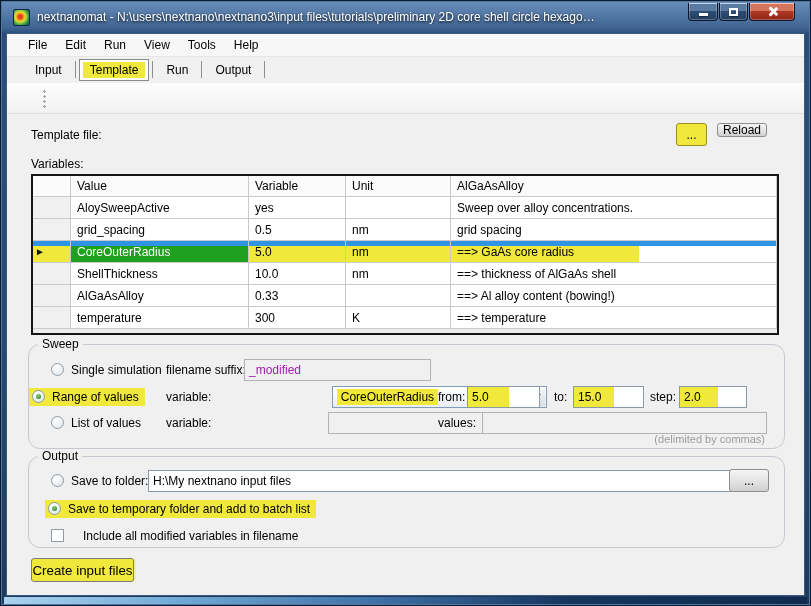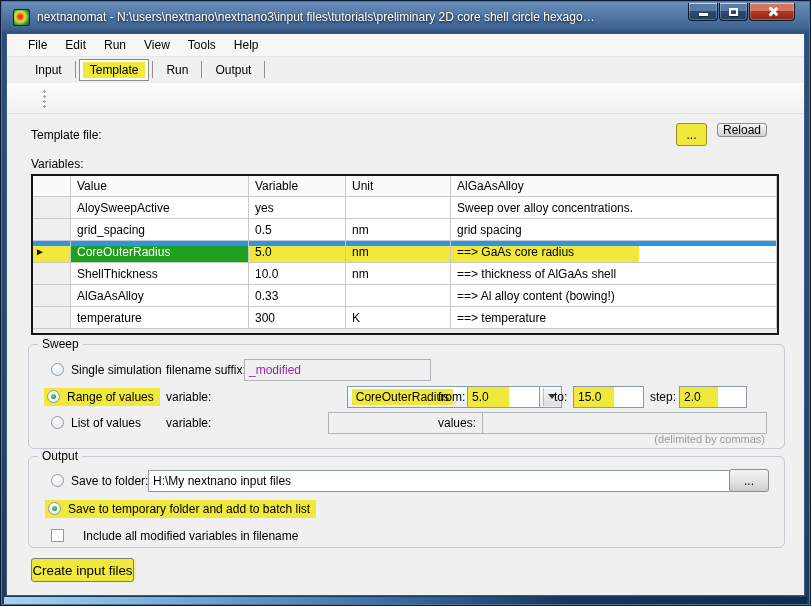--- a/index.html
+++ b/index.html
@@ -80,21 +80,21 @@
   .hdrcell { background:#fbfbfb; }
   .filler { grid-column:1 / -1; background:#ececec; }
   .row-marker { font-size:10px; color:#111; }
   .rowhdr-sel { background:linear-gradient(180deg,var(--selblue) 0 5px,var(--hl) 5px); }
   .cell-var-sel { background:linear-gradient(180deg,var(--selblue) 0 5px,var(--selgreen) 5px); color:#fff; }
   .cell-yel-sel { background:linear-gradient(180deg,var(--selblue) 0 5px,var(--hl) 5px); }
   .cell-desc-sel { background:linear-gradient(180deg,var(--selblue) 0 5px,transparent 5px),
                    linear-gradient(90deg,var(--hl) 0 58%,#fff 58%); }
 
   
-  .groupbox { position:absolute; border:1px solid #c3cad1; border-radius:6px; }
+  .groupbox { position:absolute; border:1px solid #c3cad1; border-radius:12px; }
   .legend { position:absolute; top:-8px; left:9px; background:#f0f0f0; padding:0 4px; }
   .g-row { position:absolute; left:0; right:12px; height:23px; display:flex; align-items:center; }
   .abs { position:absolute; }
 
   .radio { width:13px; height:13px; border-radius:50%; border:1px solid #8f9aa5; position:relative; flex:none;
     background:radial-gradient(circle at 35% 30%,#ffffff,#dde4e9); }
   .radio.checked::after { content:""; position:absolute; left:3px; top:3px; width:5px; height:5px; border-radius:50%;
     background:radial-gradient(circle at 40% 35%,#7ed07e,#1f7a22); }
   .checkbox { width:13px; height:13px; border:1px solid #8f9aa5; background:#fff; flex:none; }
   .hl-wrap { background:var(--hl); display:flex; align-items:center; padding:2px 6px 2px 3px; }
@@ -221,21 +221,21 @@
     <span class="legend">Sweep</span>
 
     <div class="g-row" style="top:13px;">
       <span class="radio" style="margin-left:22px;"></span>
       <span class="lbl" style="margin-left:7px;">Single simulation</span>
       <span class="lbl abs" style="left:137px;">filename suffix:</span>
       <div class="field disabled abs" style="left:215px; width:187px;">_modified</div>
     </div>
 
     <div class="g-row" style="top:40px;">
-      <span class="hl-wrap" style="margin-left:15px;">
+      <span class="hl-wrap" style="margin-left:0;">
         <span class="radio checked"></span>
         <span class="lbl">Range of values</span>
       </span>
       <span class="lbl abs" style="left:137px;">variable:</span>
       <div class="combo abs" style="left:187px; width:215px;">
         <span class="combo-hl">CoreOuterRadius</span>
         <span class="arrowbox">
             <span class="tri"></span>
           </span>
       </div>

